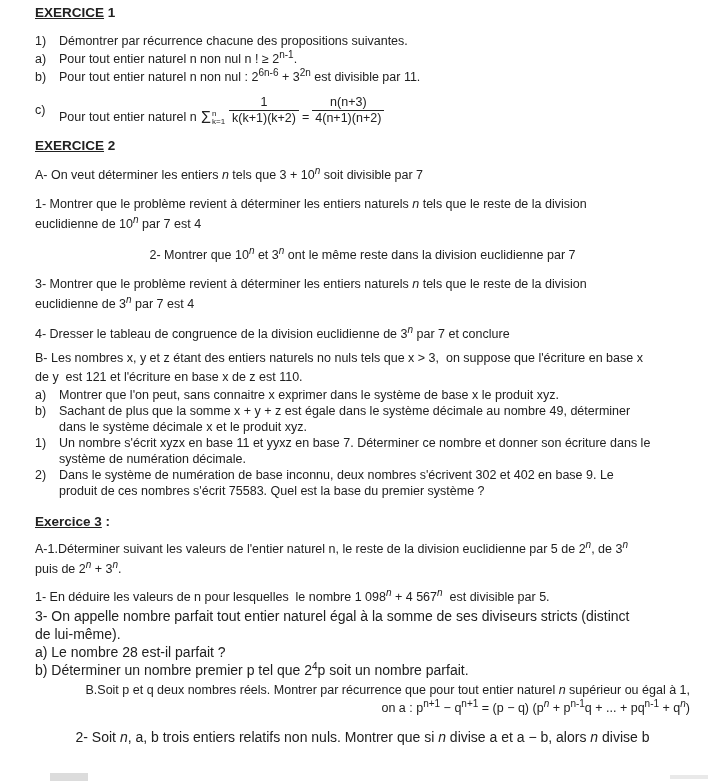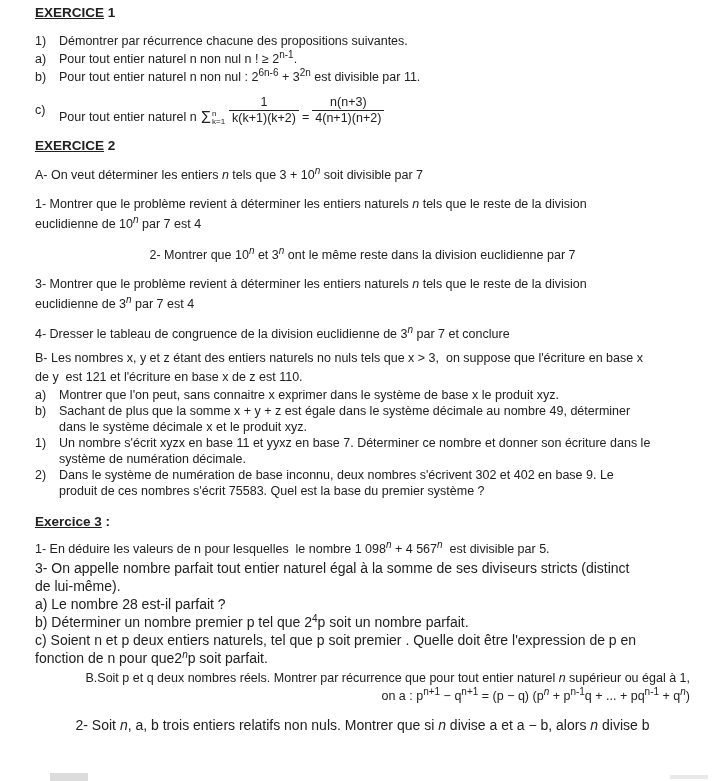--- a/index.html
+++ b/index.html
@@ -89,26 +89,26 @@
 système de numération décimale.</span></span>
     </div>
   <div class="li tight">
       <span class="m">2)</span>
       <span class="txt"><span>Dans le système de numération de base inconnu, deux nombres s'écrivent 302 et 402 en base 9. Le
 produit de ces nombres s'écrit 75583. Quel est la base du premier système ?</span></span>
     </div>
 
   <div class="h mt13"><span class="u">Exercice 3</span><span> :</span></div>
 
+  <div class="p mt8"><span>A-1.Déterminer suivant les valeurs de l'entier naturel n, le reste de la division euclidienne par 5 de 2</span><span class="sup i">n</span><span>, de 3</span><span class="sup i">n</span><span>
+puis de 2</span><span class="sup i">n</span><span> + 3</span><span class="sup i">n</span><span>.</span></div>
   <div class="p mt8"><span>1- En déduire les valeurs de n pour lesquelles  le nombre 1 098</span><span class="sup i">n</span><span> + 4 567</span><span class="sup i">n</span><span>  est divisible par 5.</span></div>
   <div class="p big"><span>3- On appelle nombre parfait tout entier naturel égal à la somme de ses diviseurs stricts (distinct
 de lui-même).</span></div>
   <div class="p big"><span>a) Le nombre 28 est-il parfait ?</span></div>
   <div class="p big"><span>b) Déterminer un nombre premier p tel que 2</span><span class="sup">4</span><span>p soit un nombre parfait.</span></div>
-  <div class="p big"><span>c) Soient n et p deux entiers naturels, tel que p soit premier . Quelle doit être l'expression de p en
-fonction de n pour que2</span><span class="sup i">n</span><span>p soit parfait.</span></div>
   <div class="p small mt2"><span>B.Soit p et q deux nombres réels. Montrer par récurrence que pour tout entier naturel </span><span class="i">n</span><span> supérieur ou égal à 1,
 on a : p</span><span class="sup">n+1</span><span> − q</span><span class="sup">n+1</span><span> = (p − q) (p</span><span class="sup i">n</span><span> + p</span><span class="sup">n-1</span><span>q + ... + pq</span><span class="sup">n-1</span><span> + q</span><span class="sup i">n</span><span>)</span></div>
   <div class="p big mt11"><span>2- Soit </span><span class="i">n</span><span>, a, b trois entiers relatifs non nuls. Montrer que si </span><span class="i">n</span><span> divise a et a − b, alors </span><span class="i">n</span><span> divise b</span></div>
 
   <div class="artifact left"></div>
   <div class="artifact right"></div>
 </div>
 
 </body></html>

